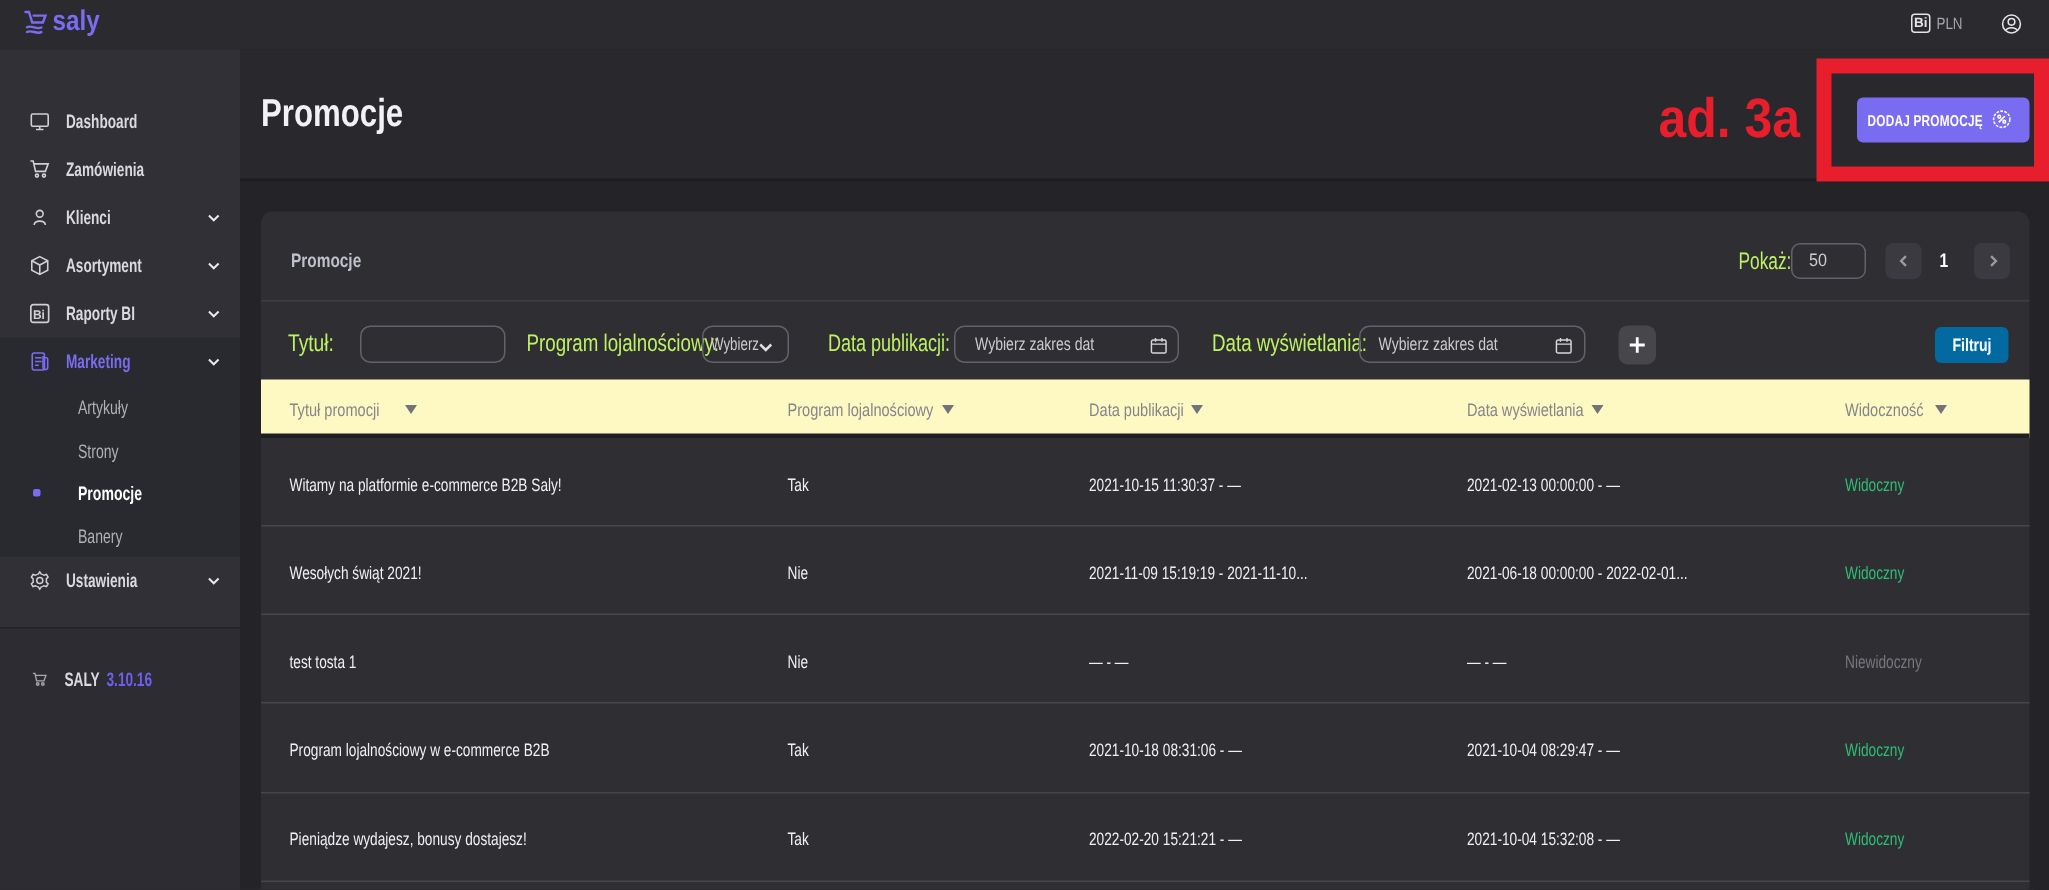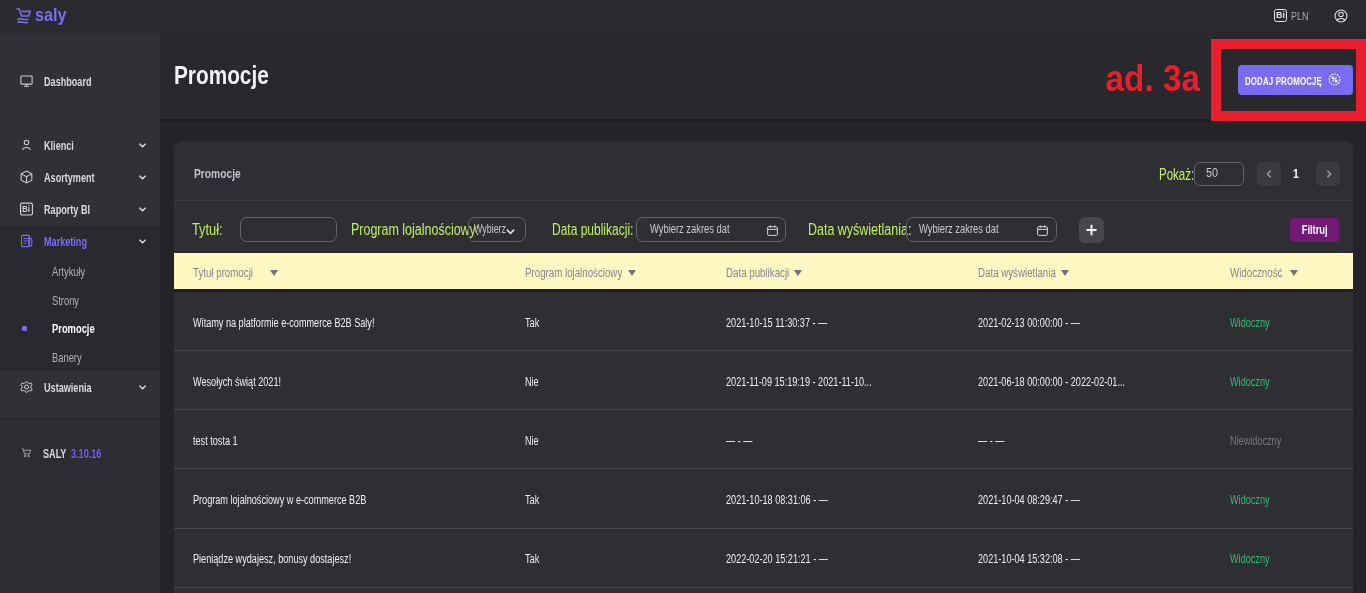--- a/index.html
+++ b/index.html
@@ -60,20 +60,28 @@
 <div id="sidebar">
   <div id="mkt-group"></div>
   <div id="side-bottom"></div>
   <div class="mi" style="top:32px">
     <svg class="ico" viewBox="0 0 24 24" fill="none" stroke="#cfcfd4" stroke-width="1.7">
         <rect x="3" y="4" width="18" height="13" rx="1.5"></rect>
         <path d="M12 17 V20 M8 20.5 H16"></path>
       </svg>
     <span class="txt"><span class="t" style="--s:.70">Dashboard</span></span>
     </div>
+  <div class="mi" style="top:64px">
+    <svg class="ico" viewBox="0 0 24 24" fill="none" stroke="#cfcfd4" stroke-width="1.7">
+        <path d="M2 3 H5 L7.5 14 H18 L21 6 H6"></path>
+        <circle cx="9" cy="18.5" r="1.6"></circle>
+        <circle cx="16.5" cy="18.5" r="1.6"></circle>
+      </svg>
+    <span class="txt"><span class="t" style="--s:.70">Zamówienia</span></span>
+    </div>
   <div class="mi" style="top:96px">
     <svg class="ico" viewBox="0 0 24 24" fill="none" stroke="#cfcfd4" stroke-width="1.7">
         <circle cx="12" cy="8" r="3.6"></circle>
         <path d="M6 20 C6.5 14.5 17.5 14.5 18 20"></path>
       </svg>
     <span class="txt"><span class="t" style="--s:.70">Klienci</span></span>
     <svg class="chev" viewBox="0 0 12 12" fill="none" stroke="#e8e8ea" stroke-width="1.5">
         <path d="M2.5 4.5 L6 8 L9.5 4.5"></path>
       </svg>
     </div>
@@ -163,21 +171,21 @@
   <div class="lbl" style="left:634px"><span class="t" style="--s:.78">Data wyświetlania:</span></div>
   <div class="inp" style="left:732px;width:151px;line-height:23.5px"><span class="t" style="--s:.78;margin-left:12px">Wybierz zakres dat</span><svg style="position:absolute;right:7px;top:6px" width="13" height="13" viewBox="0 0 24 24" fill="none" stroke="#d8d8dc" stroke-width="1.8">
         <rect x="3" y="5" width="18" height="16" rx="2"></rect>
         <path d="M3 10 H21 M8 2.5 V7 M16 2.5 V7"></path>
       </svg></div>
   <div class="abs" style="left:905px;top:76px;width:25px;height:25.5px;background:#46464b;border-radius:6px">
     <svg style="margin:7px 0 0 7px" width="11" height="12" viewBox="0 0 11 12" fill="none" stroke="#fff" stroke-width="1.9">
         <path d="M5.5 0.8 V11.2 M0.5 6 H10.5"></path>
       </svg>
     </div>
-  <div class="abs" style="left:1116px;top:77px;width:49px;height:24px;background:#701a75;border-radius:4px;color:#fff;text-align:center;font-size:12px;font-weight:bold;line-height:24px"><span class="t" style="--s:.78;transform-origin:50% 50%">Filtruj</span></div>
+  <div class="abs" style="left:1116px;top:77px;width:49px;height:24px;background:#0369a1;border-radius:4px;color:#fff;text-align:center;font-size:12px;font-weight:bold;line-height:24px"><span class="t" style="--s:.78;transform-origin:50% 50%">Filtruj</span></div>
   <div class="lbl" style="left:985px;top:27px"><span class="t" style="--s:.72">Pokaż:</span></div>
   <div class="inp" style="left:1020px;top:21px;width:50px;height:23.5px;line-height:21px;border-radius:6px"><span class="t" style="--s:.9;margin-left:11px">50</span></div>
   <div class="abs" style="left:1083px;top:21px;width:23.5px;height:23.5px;background:#3a3a40;border-radius:5px">
     <svg style="margin:7px 0 0 8px" width="8" height="10" viewBox="0 0 10 12" fill="none" stroke="#9a9aa0" stroke-width="2">
         <path d="M7 2 L3 6 L7 10"></path>
       </svg>
     </div>
   <div class="abs" style="left:1119px;top:25px;color:#fff;font-size:13px;font-weight:bold"><span class="t" style="--s:.8">1</span></div>
   <div class="abs" style="left:1142px;top:21px;width:23.5px;height:23.5px;background:#3a3a40;border-radius:5px">
     <svg style="margin:7px 0 0 9px" width="8" height="10" viewBox="0 0 10 12" fill="none" stroke="#9a9aa0" stroke-width="2">

